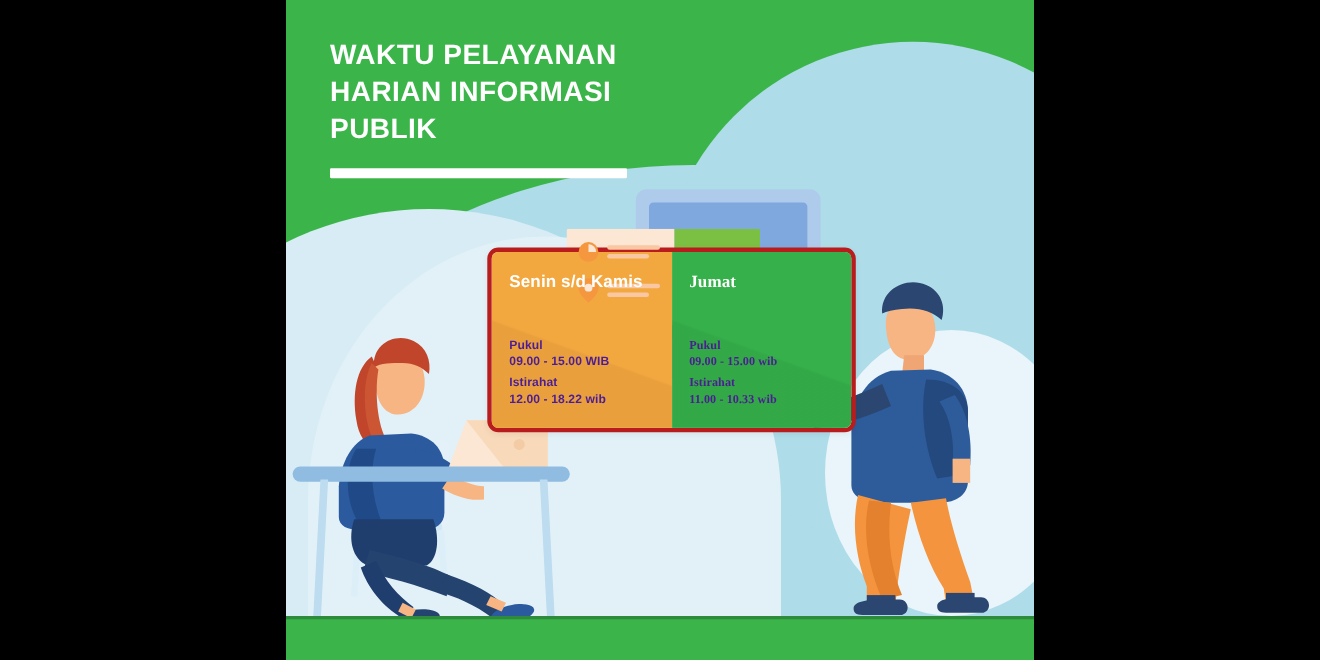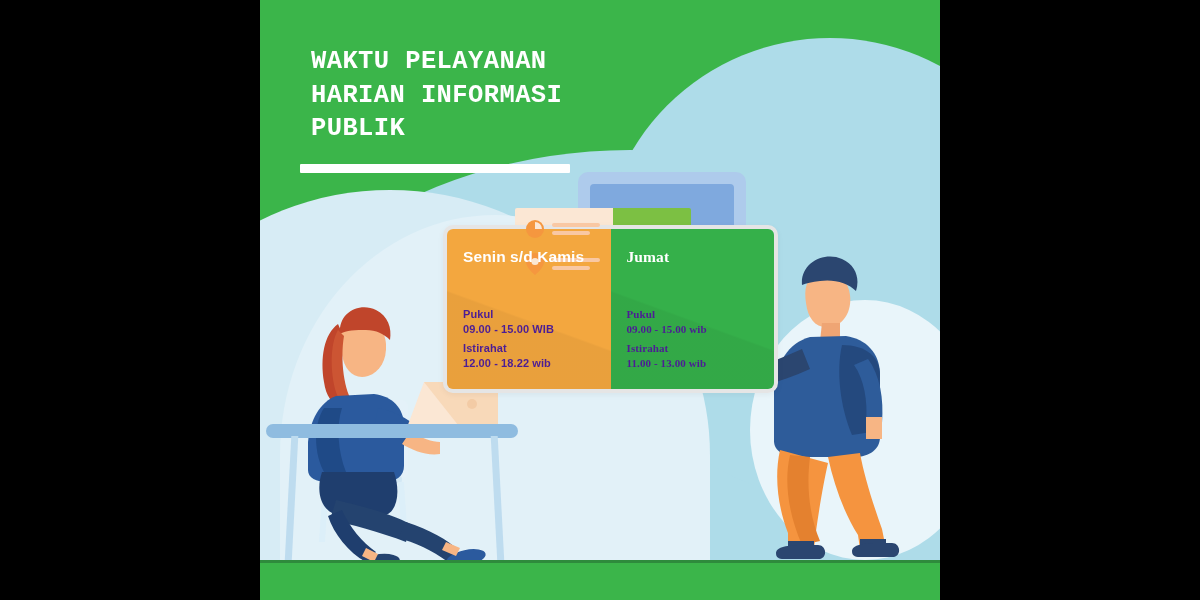--- a/index.html
+++ b/index.html
@@ -45,30 +45,30 @@
     position:absolute;left:0;top:563px;width:680px;height:37px;background:#3BB54A;
   }
   #floor-line{
     position:absolute;left:0;top:560px;width:680px;height:4px;background:#2E8B3C;
   }
 
   
   #header{position:absolute;left:40px;top:34px;width:330px;}
   #title{
     color:#FFFFFF;font-weight:bold;font-size:25.5px;line-height:1.32;
-    letter-spacing:.4px;margin:11px;white-space:pre-line;font-family:Liberation Mono, monospace;
+    letter-spacing:.4px;margin:0;white-space:pre-line;
   }
   #title-rule{
     margin-top:18px;width:270px;height:9px;background:#FFFFFF;border-radius:1px;
   }
 
   
   #schedule-card{
     position:absolute;left:183px;top:225px;width:335px;height:168px;
-    border-radius:10px;border:4px solid #e5e5e5;box-sizing:border-box;
+    border-radius:10px;border:4px solid #b91c1c;box-sizing:border-box;
     display:flex;overflow:hidden;
     box-shadow:0 2px 6px rgba(0,0,0,.05);
   }
   .sched-col{flex:1;position:relative;padding:19px 0 0 16px;box-sizing:border-box;}
   #col-weekday{background:#F3A73F;}
   #col-friday{background:#35B04A;font-family:Liberation Serif, serif;}
   
   .sched-col::after{
     content:"";position:absolute;left:0;bottom:0;width:100%;height:100%;
     background:linear-gradient(200deg,rgba(255,255,255,0) 55%,rgba(0,0,0,.045) 56%);
@@ -287,21 +287,21 @@
           <div class="sched-line">12.00 - 18.22 wib</div>
         </div>
       </div>
       <div class="sched-col" id="col-friday">
         <div class="sched-head">Jumat</div>
         <div class="sched-body">
           <div class="sched-line">Pukul</div>
           <div class="sched-line">09.00 - 15.00 wib</div>
           <div class="sched-gap"></div>
           <div class="sched-line">Istirahat</div>
-          <div class="sched-line">11.00 - 13.00 wib</div>
+          <div class="sched-line">11.00 - 10.33 wib</div>
         </div>
       </div>
     </div>
 
     <div id="floor-line"></div>
     <div id="floor"></div>
 
   </div>
 
   <div style="position:absolute;left:0;top:0;width:260px;height:600px;background:#000;"></div>

